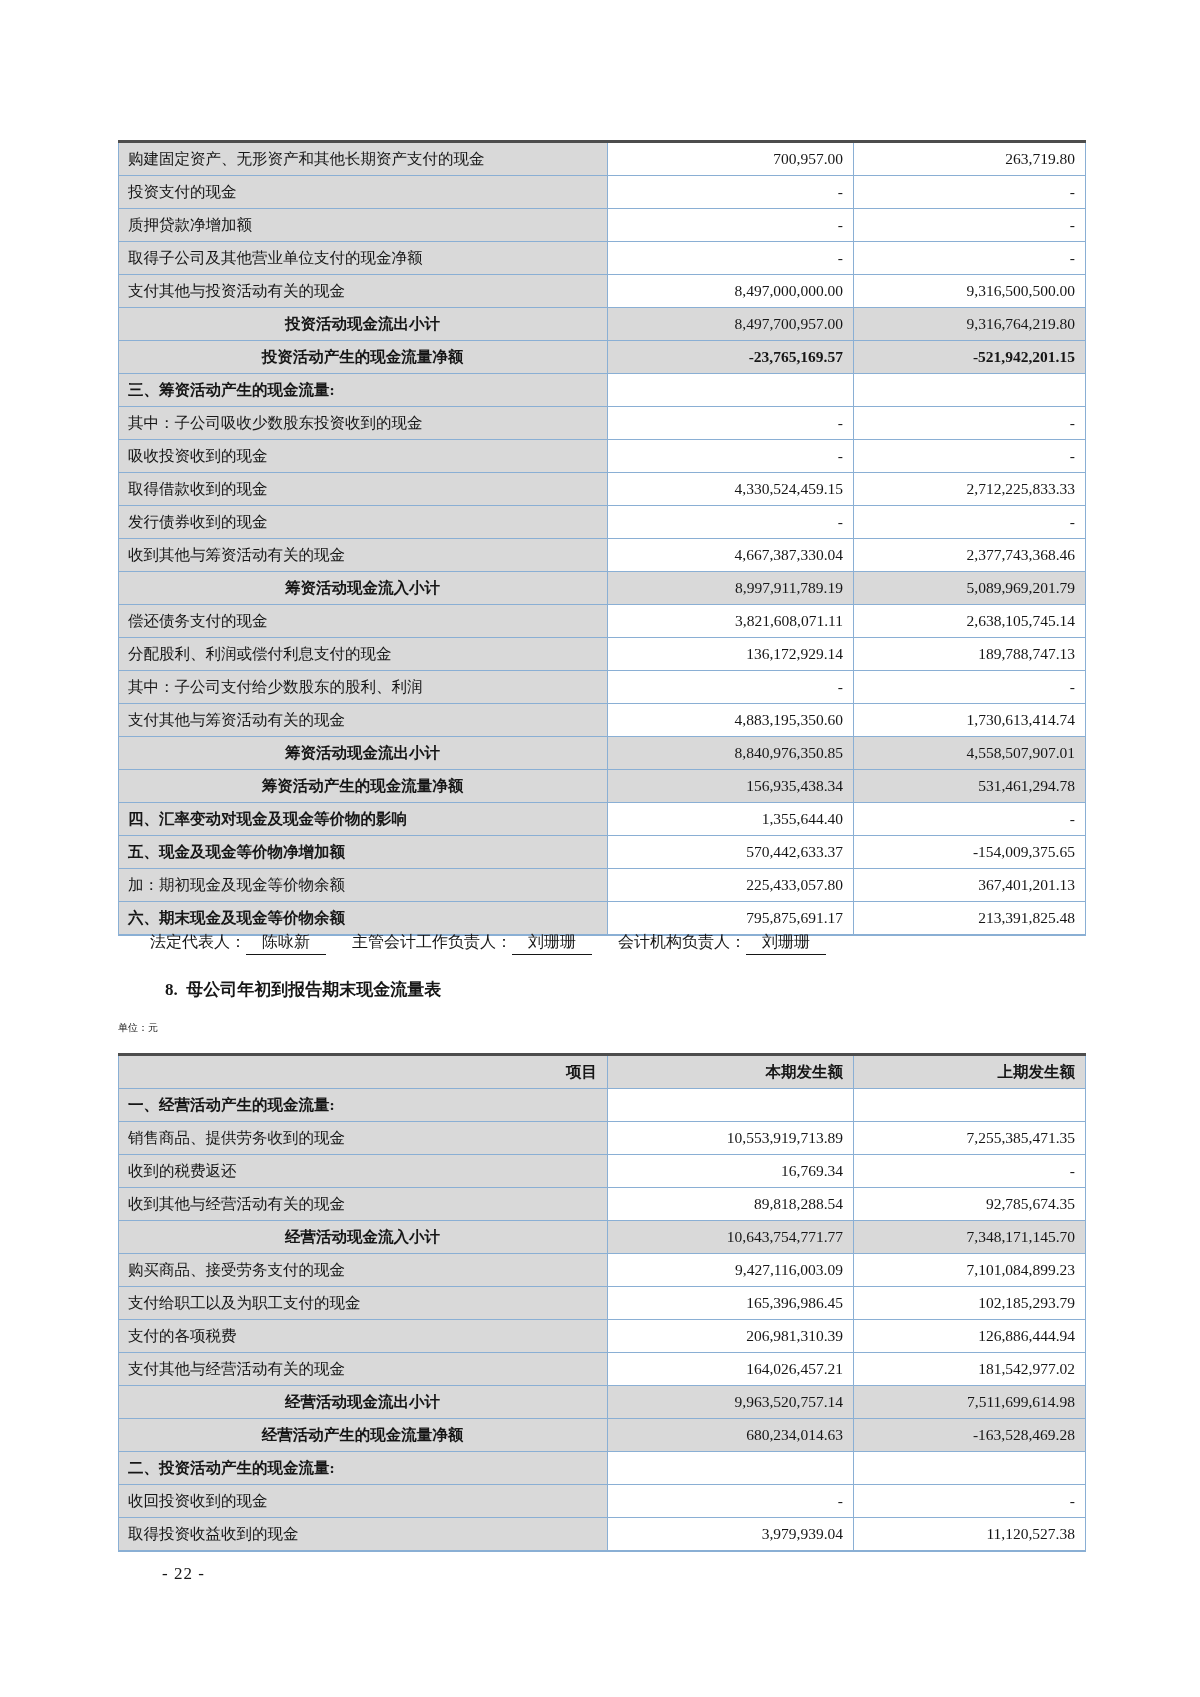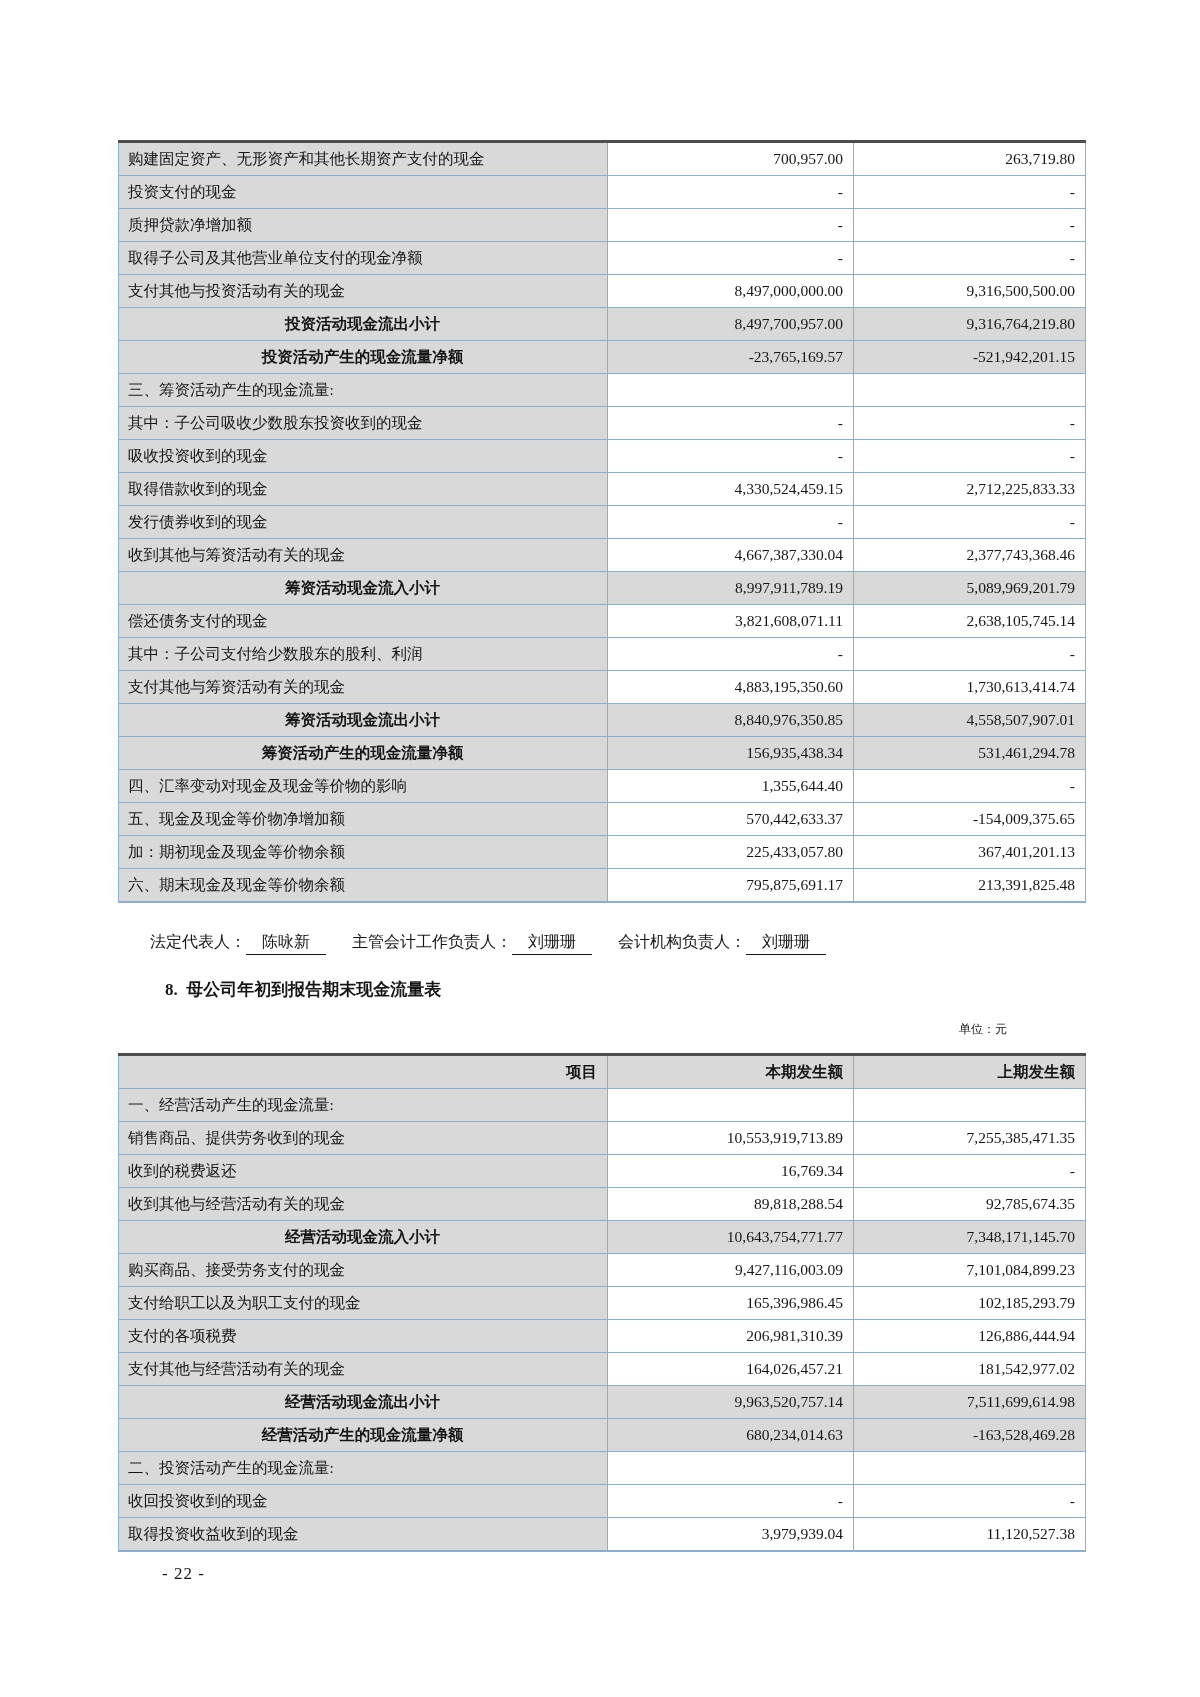--- a/index.html
+++ b/index.html
@@ -49,22 +49,22 @@
   }
   td.c-num{
     text-align:right;
     background:#ffffff;
     font-family:"Liberation Serif","DejaVu Serif",serif;
   }
   tr.row-subtotal td, tr.row-net td{background:var(--cell-gray,#d9d9d9);}
   tr.row-subtotal td.c-label, tr.row-net td.c-label{
     text-align:center;font-weight:bold;
   }
-  tr.row-net td.c-num{font-weight:normal;}
-  tr.row-section td.c-label, tr.row-boldlabel td.c-label{font-weight:normal;}
+  tr.row-net td.c-num{font-weight:bold;}
+  tr.row-section td.c-label, tr.row-boldlabel td.c-label{font-weight:bold;}
 
   .signature{
     position:absolute;
     left:150px;top:932px;
     font-size:16px;
     white-space:nowrap;
   }
   .signature .sig-group{margin-right:22px;}
   .signature .sig-name{
     display:inline-block;
@@ -76,24 +76,23 @@
     left:165px;top:978px;
     font-size:17px;
     font-weight:bold;
     white-space:pre;
     margin:0;
   }
   .unit-label{
     position:absolute;
     left:118px;top:1021px;
     width:967px;
-    text-align:right;
     padding-right:78px;
     box-sizing:border-box;
-    font-size:12px;
+    font-size:10px;
   }
   .page-number{
     position:absolute;
     left:162px;top:1564px;
     font-size:17px;
     letter-spacing:1px;
   }
 </style>
 </head>
 <body>
@@ -174,20 +173,25 @@
         </tr>
         <tr class="row-subtotal">
           <td class="c-label">筹资活动现金流入小计</td>
           <td class="c-num">8,997,911,789.19</td>
           <td class="c-num">5,089,969,201.79</td>
         </tr>
         <tr class="row-item">
           <td class="c-label">偿还债务支付的现金</td>
           <td class="c-num">3,821,608,071.11</td>
           <td class="c-num">2,638,105,745.14</td>
+        </tr>
+        <tr class="row-item">
+          <td class="c-label">分配股利、利润或偿付利息支付的现金</td>
+          <td class="c-num">136,172,929.14</td>
+          <td class="c-num">189,788,747.13</td>
         </tr>
         <tr class="row-item">
           <td class="c-label">其中：子公司支付给少数股东的股利、利润</td>
           <td class="c-num">-</td>
           <td class="c-num">-</td>
         </tr>
         <tr class="row-item">
           <td class="c-label">支付其他与筹资活动有关的现金</td>
           <td class="c-num">4,883,195,350.60</td>
           <td class="c-num">1,730,613,414.74</td>

